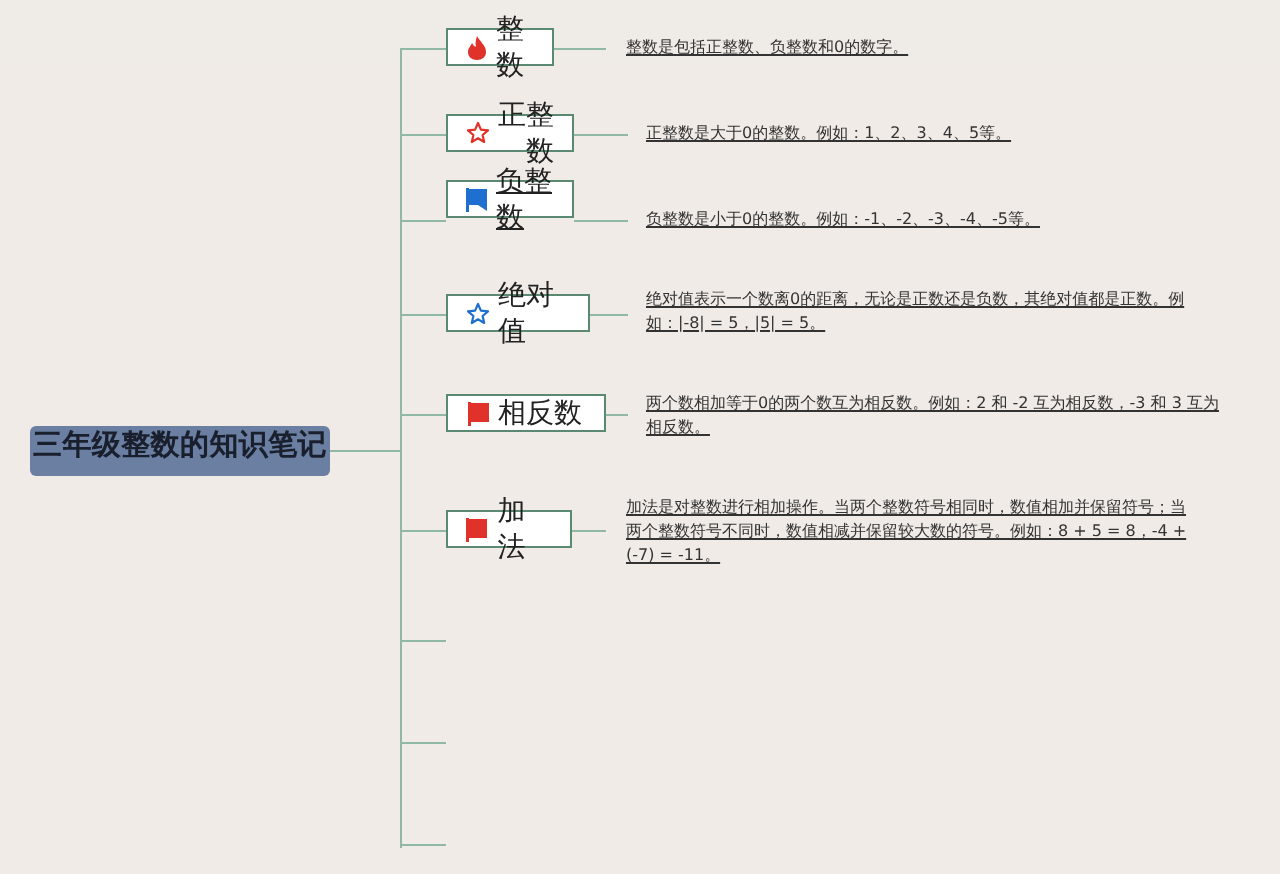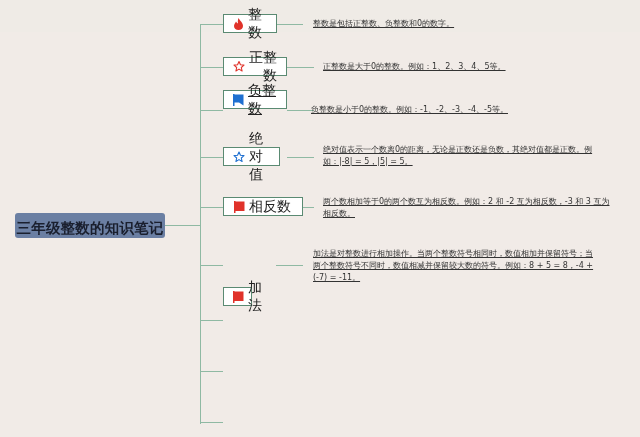--- a/index.html
+++ b/index.html
@@ -6,21 +6,21 @@
     body {
       width:640px; height:437px; position:relative; overflow:hidden;
       background:#f1ebe7;
       font-family:"DejaVu Sans", "Liberation Sans", sans-serif;
     }
     .bg-top { position:absolute; left:0; top:0; width:640px; height:32px; background:#efebe6; }
     .root {
       position:absolute; left:15px; top:213px; width:150px; height:25px;
       background:#6b7fa3; border-radius:3px;
       color:#1a1f2e; font-weight:bold; font-size:14.5px;
-      display:flex; align-items:flex-end; justify-content:center;
+      display:flex; align-items:flex-start; justify-content:center;
       letter-spacing:0.2px;
     }
     .line { position:absolute; background:#8fb9a3; }
     .node {
       position:absolute; left:223px; height:19px;
       background:#ffffff; border:1px solid #5a8a72;
       display:flex; align-items:center; padding:0 9px;
       font-size:14px; color:#222; box-sizing:border-box;
     }
     .node .icon { width:12px; height:12px; margin-right:4px; display:inline-flex; align-items:center; justify-content:center; }
@@ -77,47 +77,47 @@
 <div class="node" style="top:90px; width:64px;text-decoration:underline;">
   <span class="icon">
     <svg width="11" height="12" viewBox="0 0 11 12">
         <path d="M0.5 0.5 L10.5 0.5 L10.5 11.5 L6 8.5 L0.5 8.5 Z" fill="#1e6fd0"></path>
         <rect x="0" y="0" width="1.5" height="12" fill="#1e6fd0"></rect>
       </svg>
   </span>
   <span>负整数</span>
 </div>
 
-<div class="node" style="top:147px; width:57px;">
+<div class="node" style="top:147px; width:72px;">
   <span class="icon">
     <svg width="12" height="12" viewBox="0 0 24 24">
         <path d="M12 2 L14.9 8.6 L22 9.3 L16.6 14 L18.2 21 L12 17.3 L5.8 21 L7.4 14 L2 9.3 L9.1 8.6 Z" fill="none" stroke="#1e6fd0" stroke-width="2.2" stroke-linejoin="round"></path>
       </svg>
   </span>
   <span>绝对值</span>
 </div>
 
 <div class="node" style="top:197px; width:80px;">
   <span class="icon">
     <svg width="11" height="12" viewBox="0 0 11 12">
         <path d="M0.5 0.5 L10.5 0.5 L10.5 10 L0.5 10 Z" fill="#e0322a"></path>
         <rect x="0" y="0" width="1.5" height="12" fill="#e0322a"></rect>
       </svg>
   </span>
   <span>相反数</span>
 </div>
 
-<div class="node" style="top:255px; width:29px;margin-top:32px;">
+<div class="node" style="top:255px; width:63px;">
   <span class="icon">
     <svg width="11" height="12" viewBox="0 0 11 12">
         <path d="M0.5 0.5 L10.5 0.5 L10.5 10 L0.5 10 Z" fill="#e0322a"></path>
         <rect x="0" y="0" width="1.5" height="12" fill="#e0322a"></rect>
       </svg>
   </span>
   <span>加法</span>
 </div>
 
 <div class="desc" style="left:313px; top:18px; width:300px;">整数是包括正整数、负整数和0的数字。</div>
 <div class="desc" style="left:323px; top:61px; width:300px;">正整数是大于0的整数。例如：1、2、3、4、5等。</div>
-<div class="desc" style="left:311px; top:104px; width:300px;">负整数是小于0的整数。例如：-1、-2、-3、-4、-5等。</div>
+<div class="desc" style="left:323px; top:104px; width:300px;">负整数是小于0的整数。例如：-1、-2、-3、-4、-5等。</div>
 <div class="desc" style="left:323px; top:144px; width:270px;">绝对值表示一个数离0的距离，无论是正数还是负数，其绝对值都是正数。例如：|-8| = 5，|5| = 5。</div>
 <div class="desc" style="left:323px; top:196px; width:290px;">两个数相加等于0的两个数互为相反数。例如：2 和 -2 互为相反数，-3 和 3 互为相反数。</div>
 <div class="desc" style="left:313px; top:248px; width:285px;">加法是对整数进行相加操作。当两个整数符号相同时，数值相加并保留符号；当两个整数符号不同时，数值相减并保留较大数的符号。例如：8 + 5 = 8，-4 + (-7) = -11。</div>
 
 </body></html>

